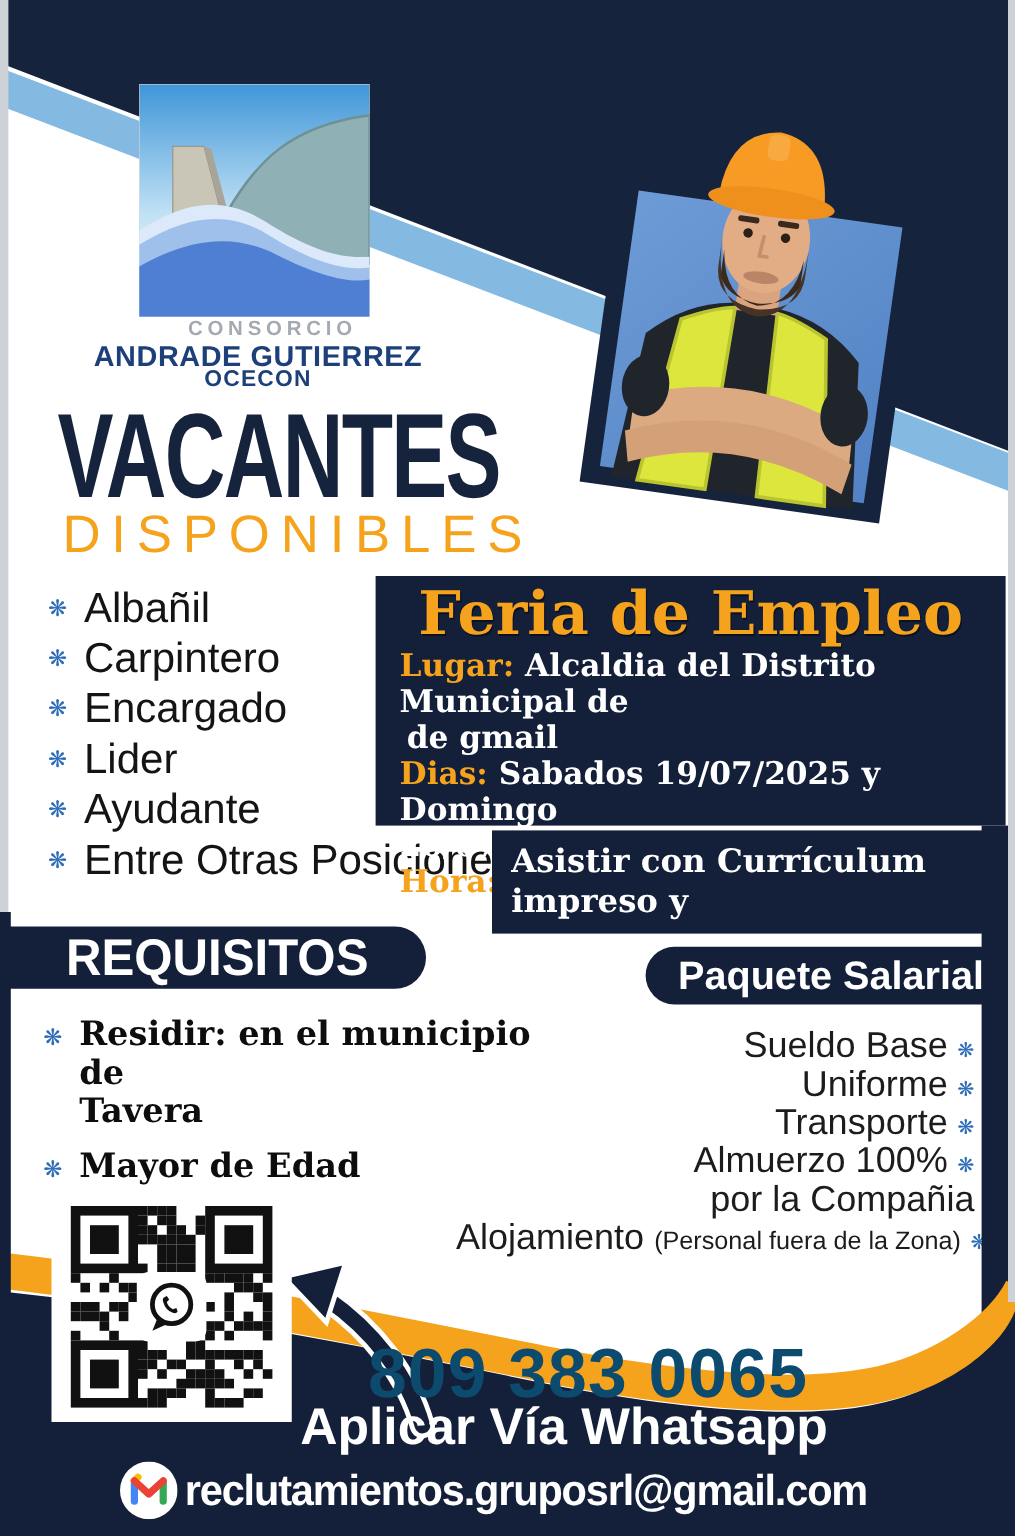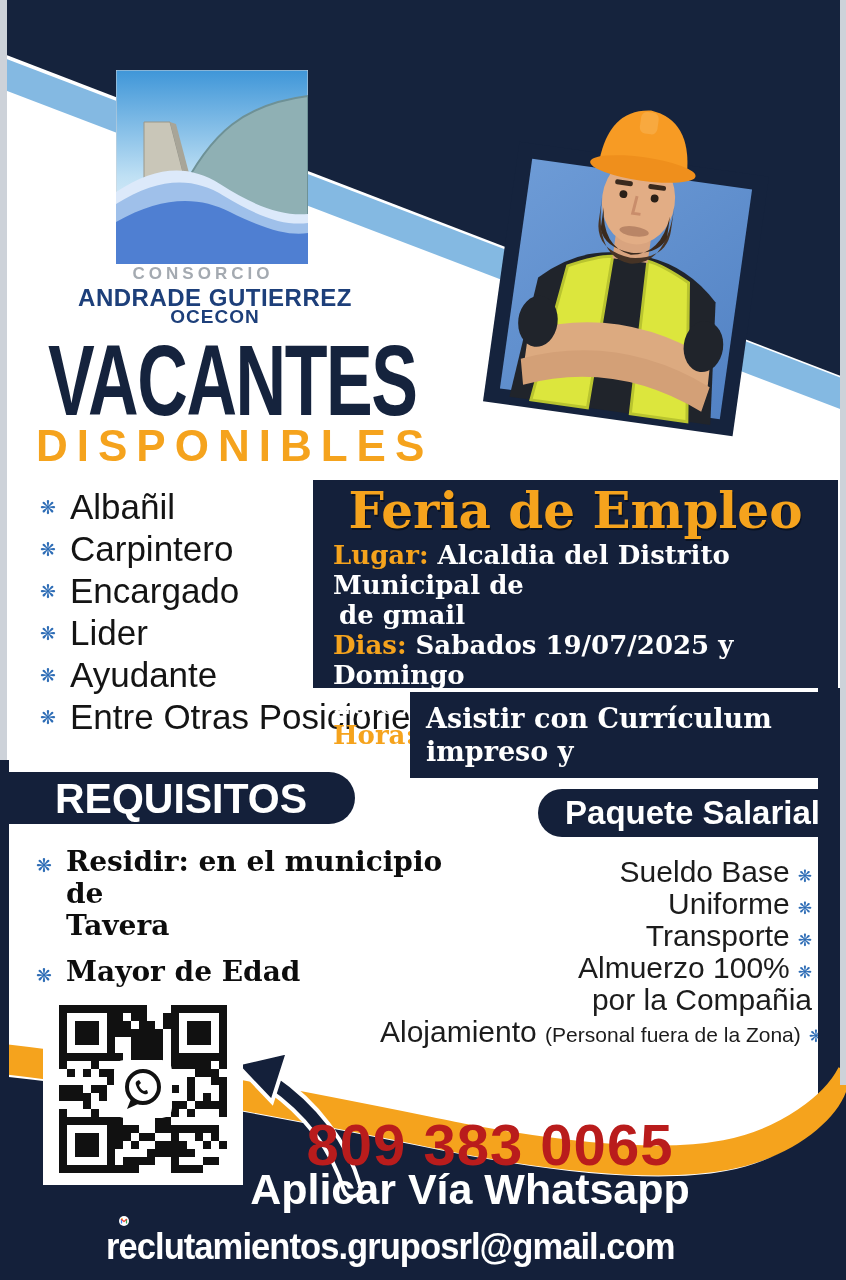--- a/index.html
+++ b/index.html
@@ -8,32 +8,32 @@
   .abs{position:absolute;}
 
   
   .hdr-navy{left:0;top:0;width:846px;height:420px;background:#15233d;
             clip-path:polygon(0 0,100% 0,100% 90%,0 12.5%);}
   .hdr-sky{left:0;top:0;width:846px;height:452px;background:#84b9e2;
            clip-path:polygon(0 12.5%,100% 84%,100% 91%,0 19.5%);}
 
   
   .logo-box{left:116px;top:70px;width:192px;height:194px;}
-  .brand-top{left:48px;top:264px;width:310px;text-align:center;color:#a4aab1;
+  .brand-top{left:72px;top:264px;width:310px;text-align:center;color:#a4aab1;
              font-size:17px;font-weight:bold;letter-spacing:4px;}
   .brand-main{left:40px;top:284px;width:350px;text-align:center;color:#1d3f7a;
               font-size:24px;font-weight:bold;letter-spacing:.5px;}
   .brand-sub{left:40px;top:306px;width:350px;text-align:center;color:#1d3f7a;
              font-size:19px;font-weight:bold;letter-spacing:1px;}
 
   
   .headline{left:48px;top:330px;width:560px;color:#15233d;font-weight:bold;
             font-size:100px;letter-spacing:-2px;transform:scaleX(.70);transform-origin:left top;
             white-space:nowrap;line-height:1;}
-  .subheadline{left:36px;top:424px;width:560px;color:#f5a31d;font-weight:bold;
+  .subheadline{left:52px;top:424px;width:560px;color:#f5a31d;font-weight:normal;
                font-size:44px;letter-spacing:9px;white-space:nowrap;line-height:1;}
 
   
   .photo{left:500px;top:158px;width:252px;height:262px;transform:rotate(8deg);}
   .photo-frame{position:absolute;inset:0;background:#15233d;}
   .photo-inner{position:absolute;inset:15px;background:linear-gradient(135deg,#6d9bd6,#5282c4);}
   .worker-svg{position:absolute;left:-2px;top:-78px;}
 
   
   .positions{left:40px;top:486px;width:400px;}
@@ -69,25 +69,25 @@
   .sal-row{height:32px;line-height:32px;white-space:nowrap;}
   .sal-row .blt{display:inline;width:auto;margin-left:8px;font-size:17px;}
   .sal-note{font-size:21px;}
 
   
   .right-bar{left:818px;top:688px;width:22px;height:412px;background:#14203a;}
 
   
   .bottom-svg{left:0;top:1030px;}
   .qr-wrap{left:43px;top:993px;width:200px;height:192px;background:#ffffff;}
-  .phone{left:210px;top:1116px;width:560px;text-align:center;color:#b91c1c;
+  .phone{left:210px;top:1116px;width:560px;text-align:center;color:#0c4a6e;
          font-size:58px;font-weight:bold;line-height:1;letter-spacing:1px;}
   .cta{left:190px;top:1168px;width:560px;text-align:center;color:#ffffff;
        font-size:43px;font-weight:bold;line-height:1;}
-  .email-row{left:100px;top:1216px;width:680px;height:52px;display:flex;align-items:flex-start;flex-direction:column;}
+  .email-row{left:100px;top:1216px;width:680px;height:52px;display:flex;align-items:center;}
   .email-text{color:#ffffff;font-size:36px;font-weight:bold;letter-spacing:-1px;
               transform:scaleX(.96);transform-origin:left center;white-space:nowrap;margin-left:6px;}
 
   
   .edge-l-top{left:0;top:0;width:7px;height:760px;background:#cdd2d9;}
   .edge-l-bot{left:0;top:760px;width:9px;height:520px;background:#14203a;}
   .edge-r{right:0;top:0;width:6px;height:1085px;background:#cdd2d9;}
 </style>
 </head>
 <body>

